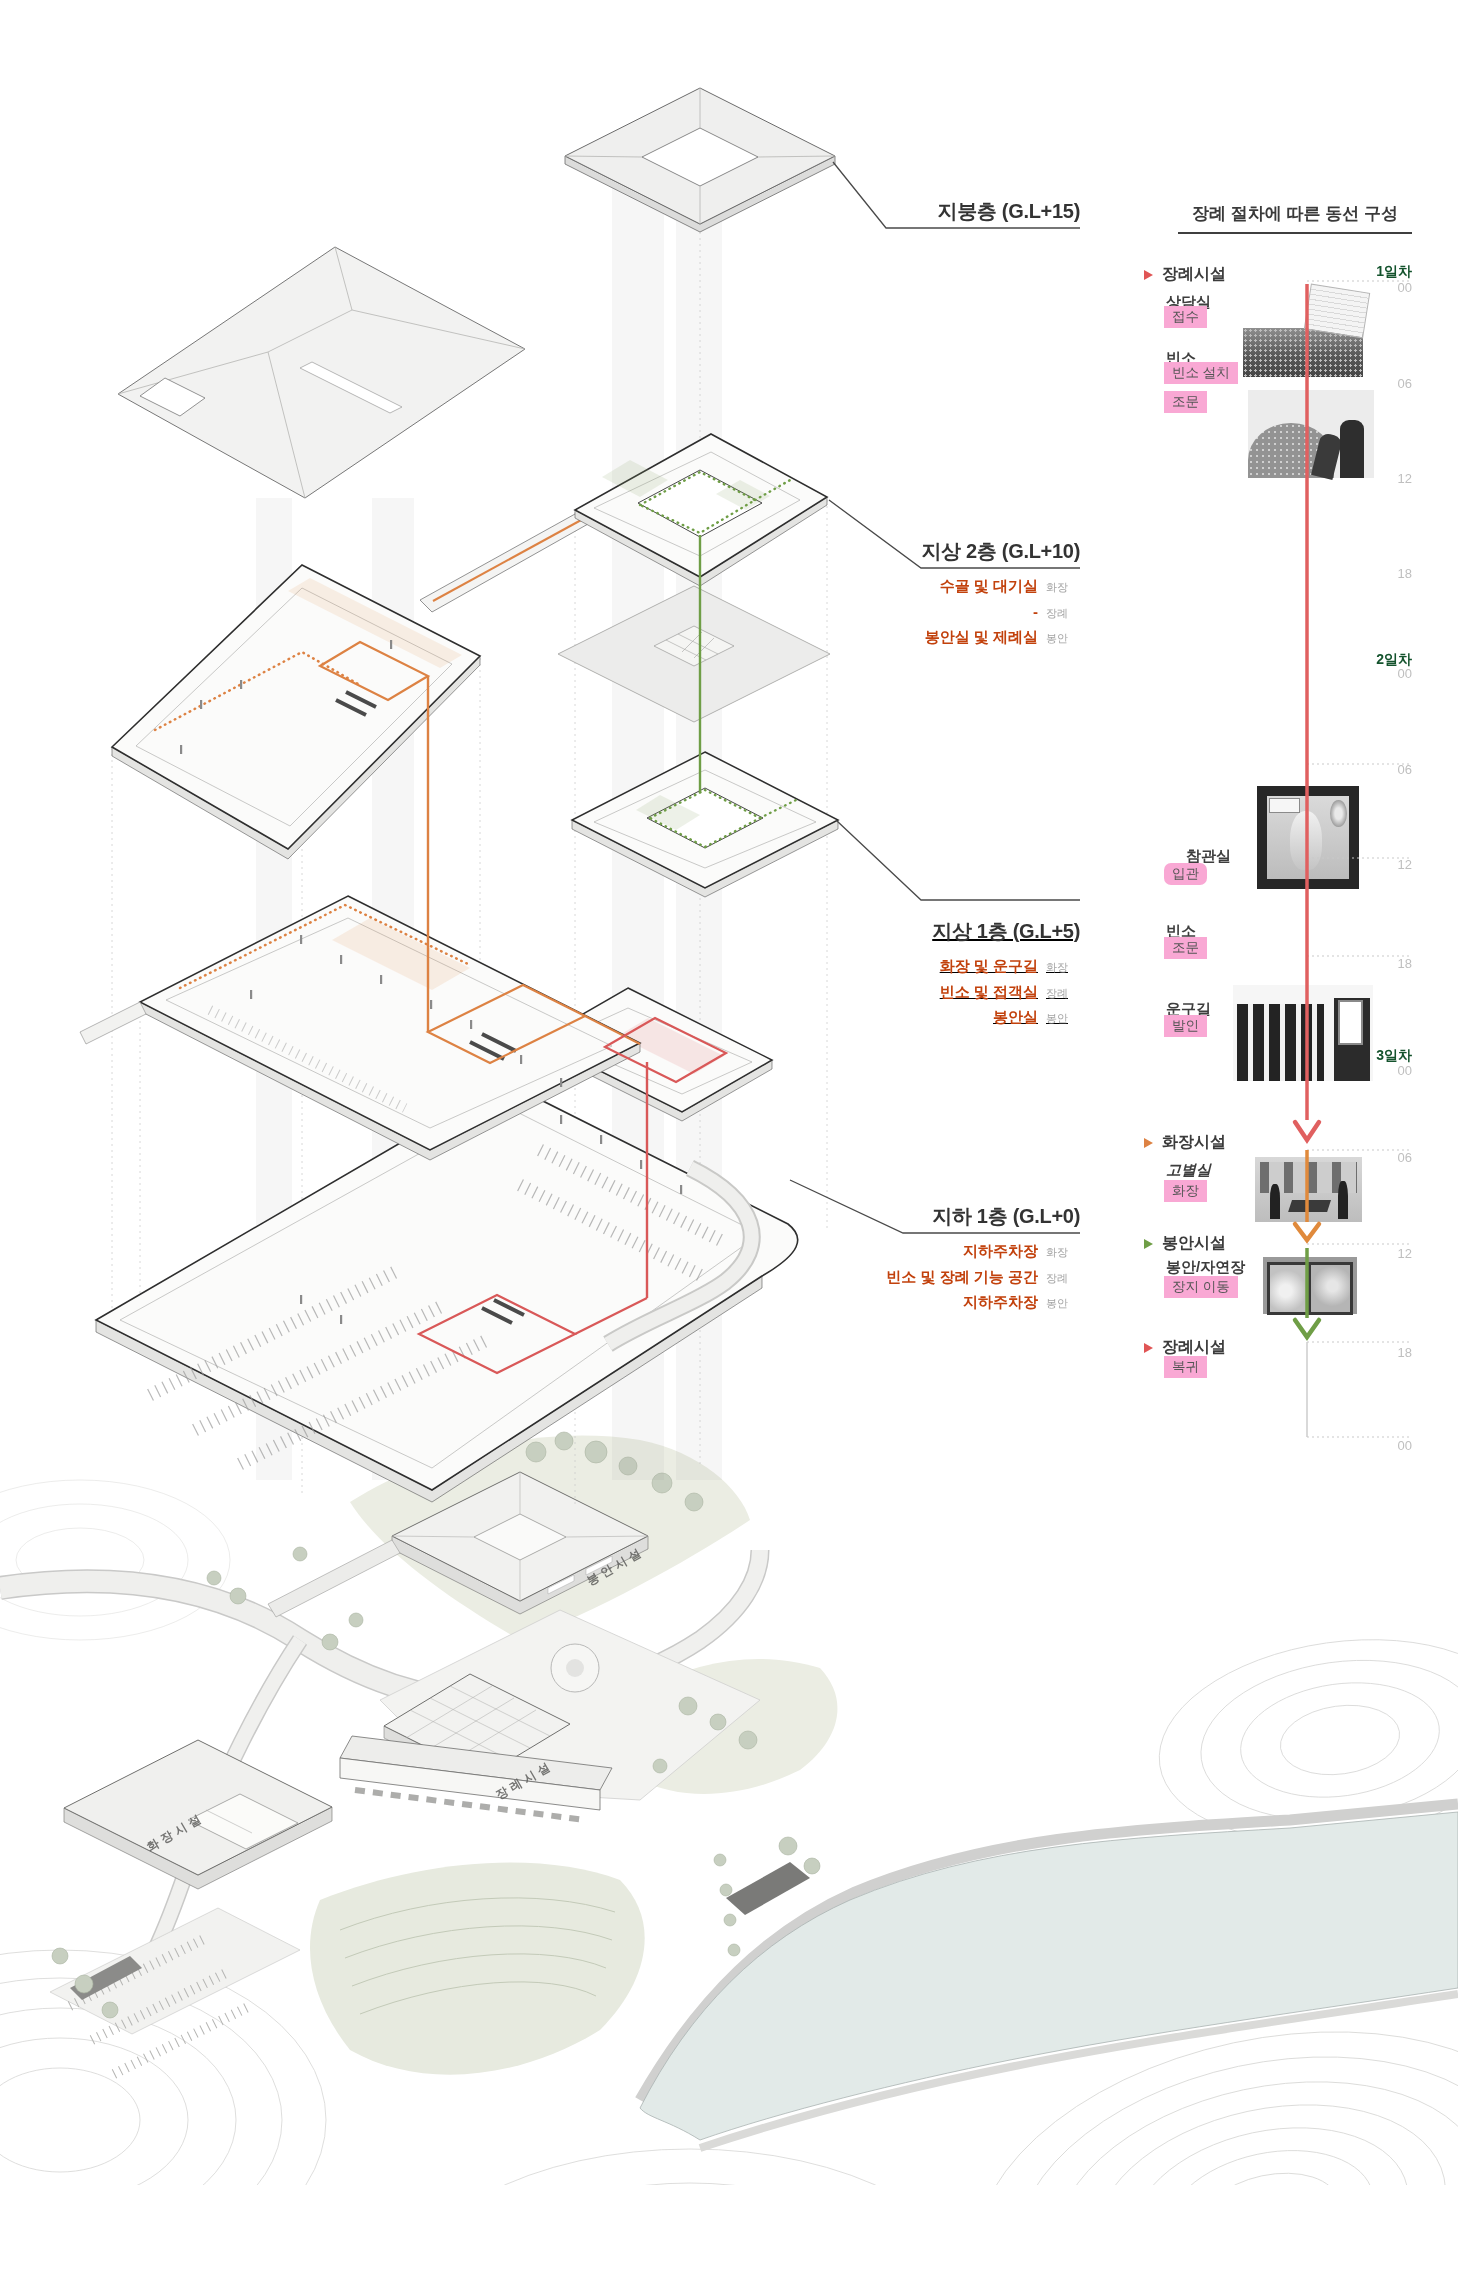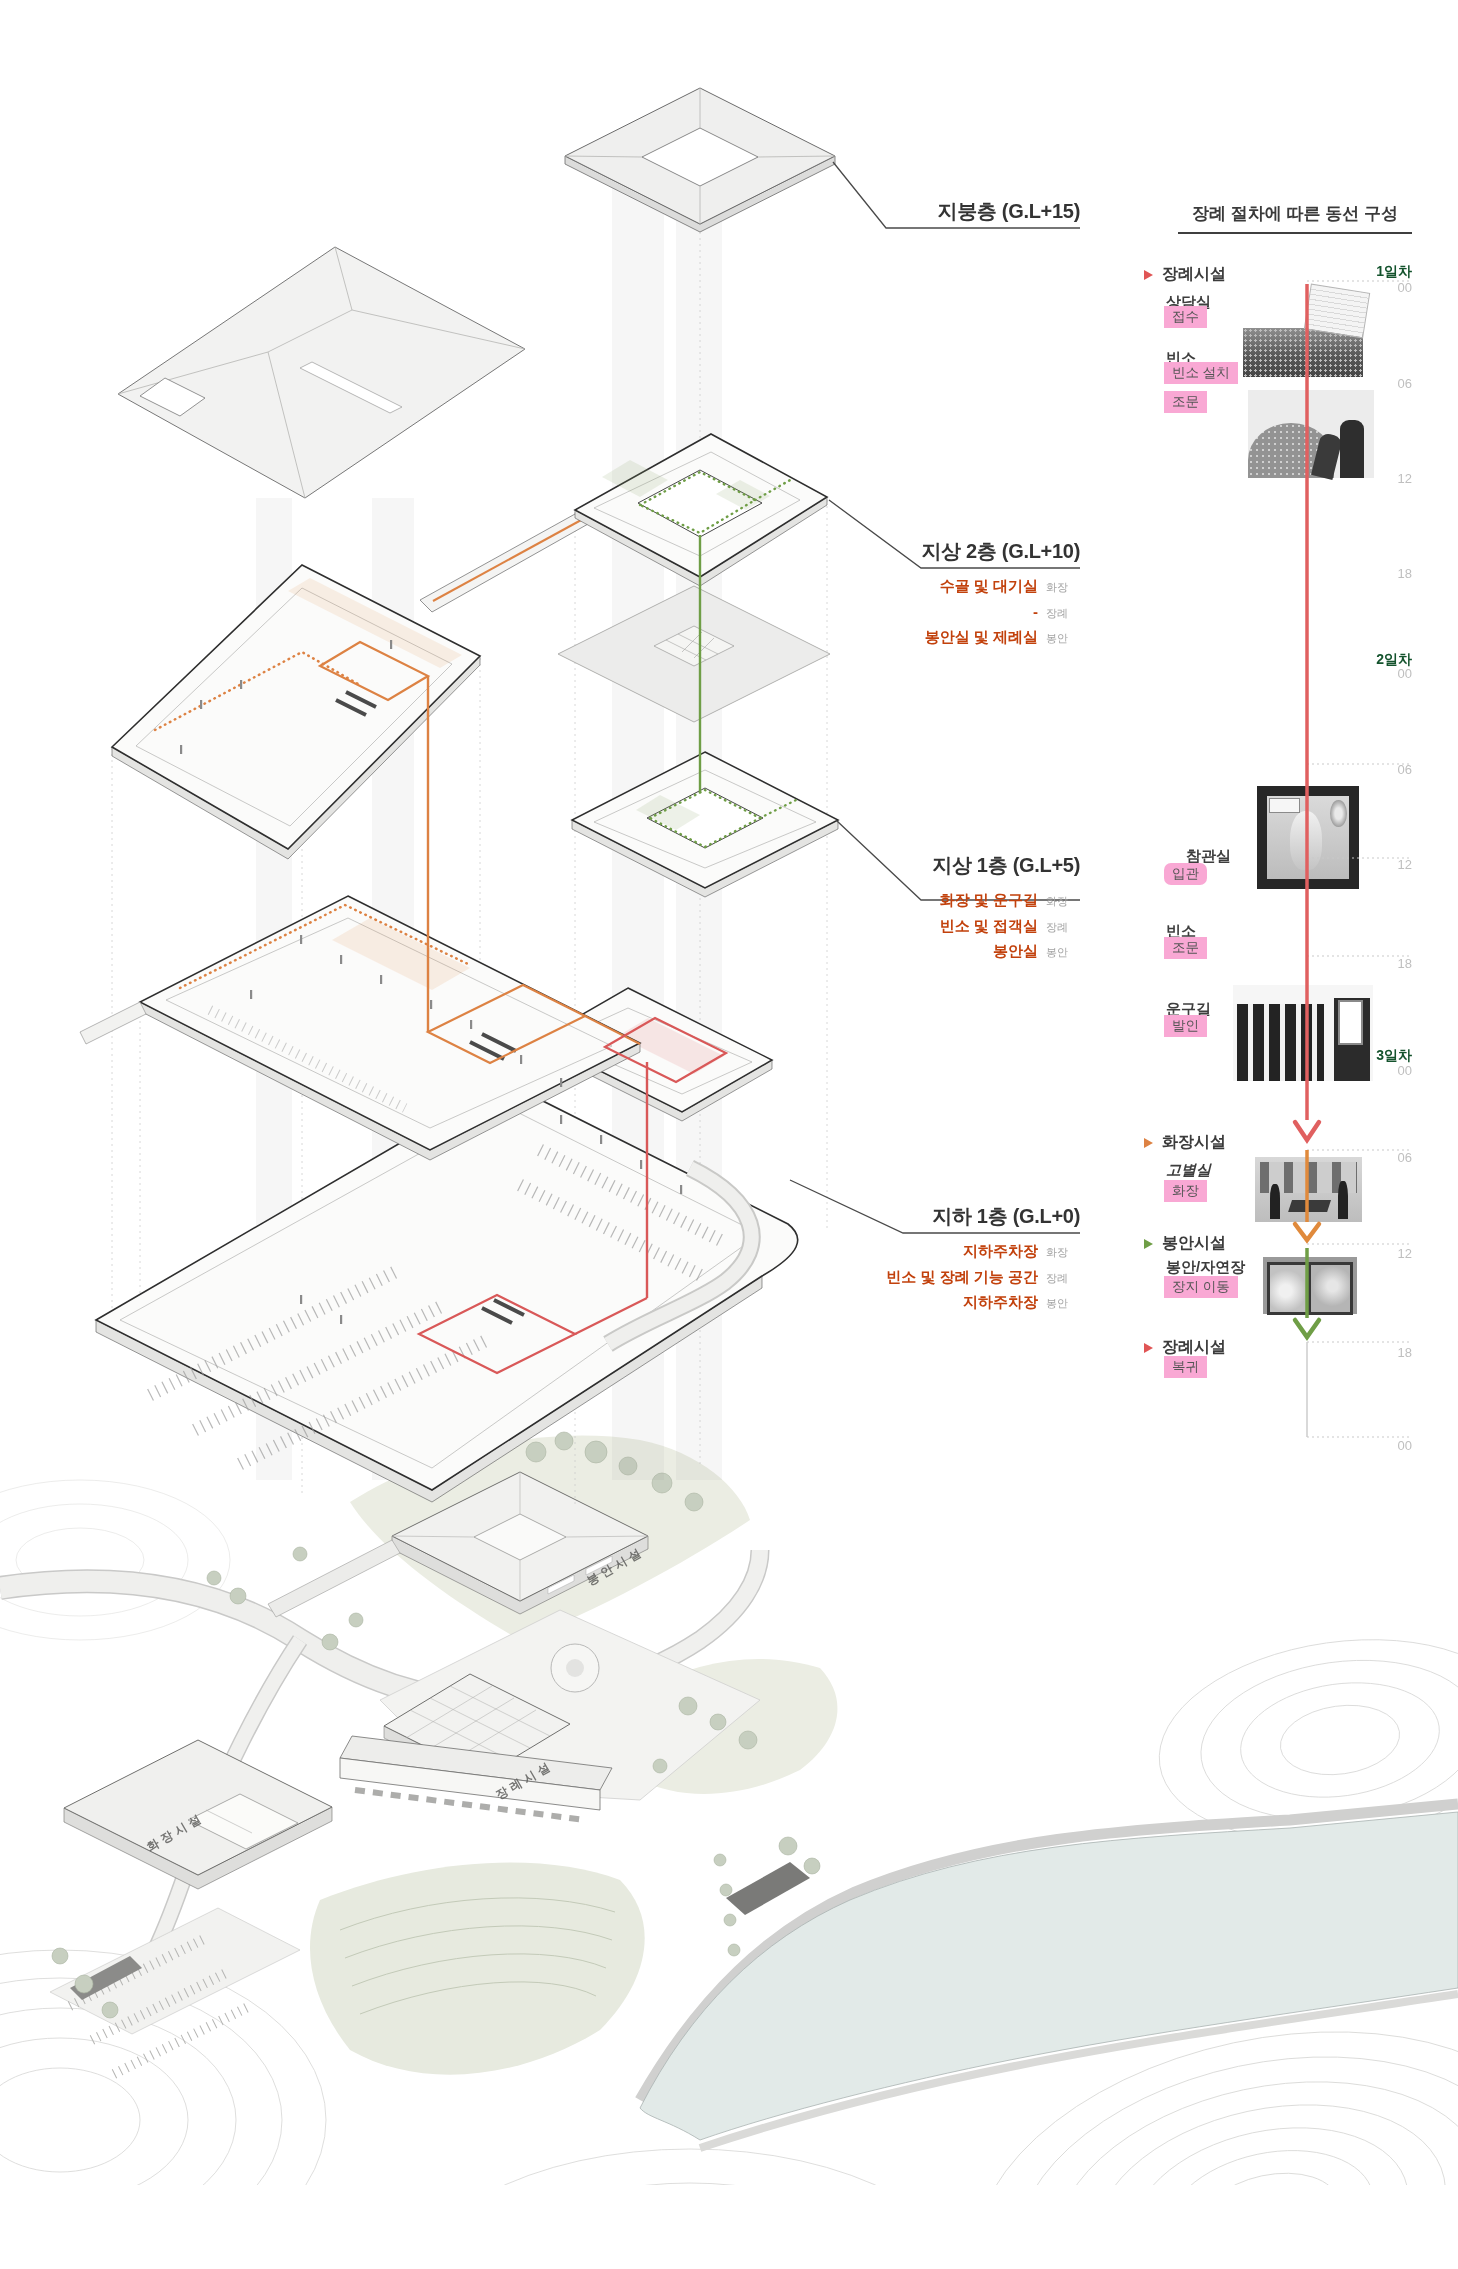--- a/index.html
+++ b/index.html
@@ -411,21 +411,21 @@
   <div class="prog">
         <span class="pt">-</span>
         <span class="pg">장례</span>
       </div>
   <div class="prog">
         <span class="pt">봉안실 및 제례실</span>
         <span class="pg">봉안</span>
       </div>
 </div>
 
-<div class="floor-block" style="top:852px;">
+<div class="floor-block" style="top:918px;text-decoration:underline;">
   <div class="floor-title">지상 1층 (G.L+5)</div>
   <div class="prog">
         <span class="pt">화장 및 운구길</span>
         <span class="pg">화장</span>
       </div>
   <div class="prog">
         <span class="pt">빈소 및 접객실</span>
         <span class="pg">장례</span>
       </div>
   <div class="prog">

